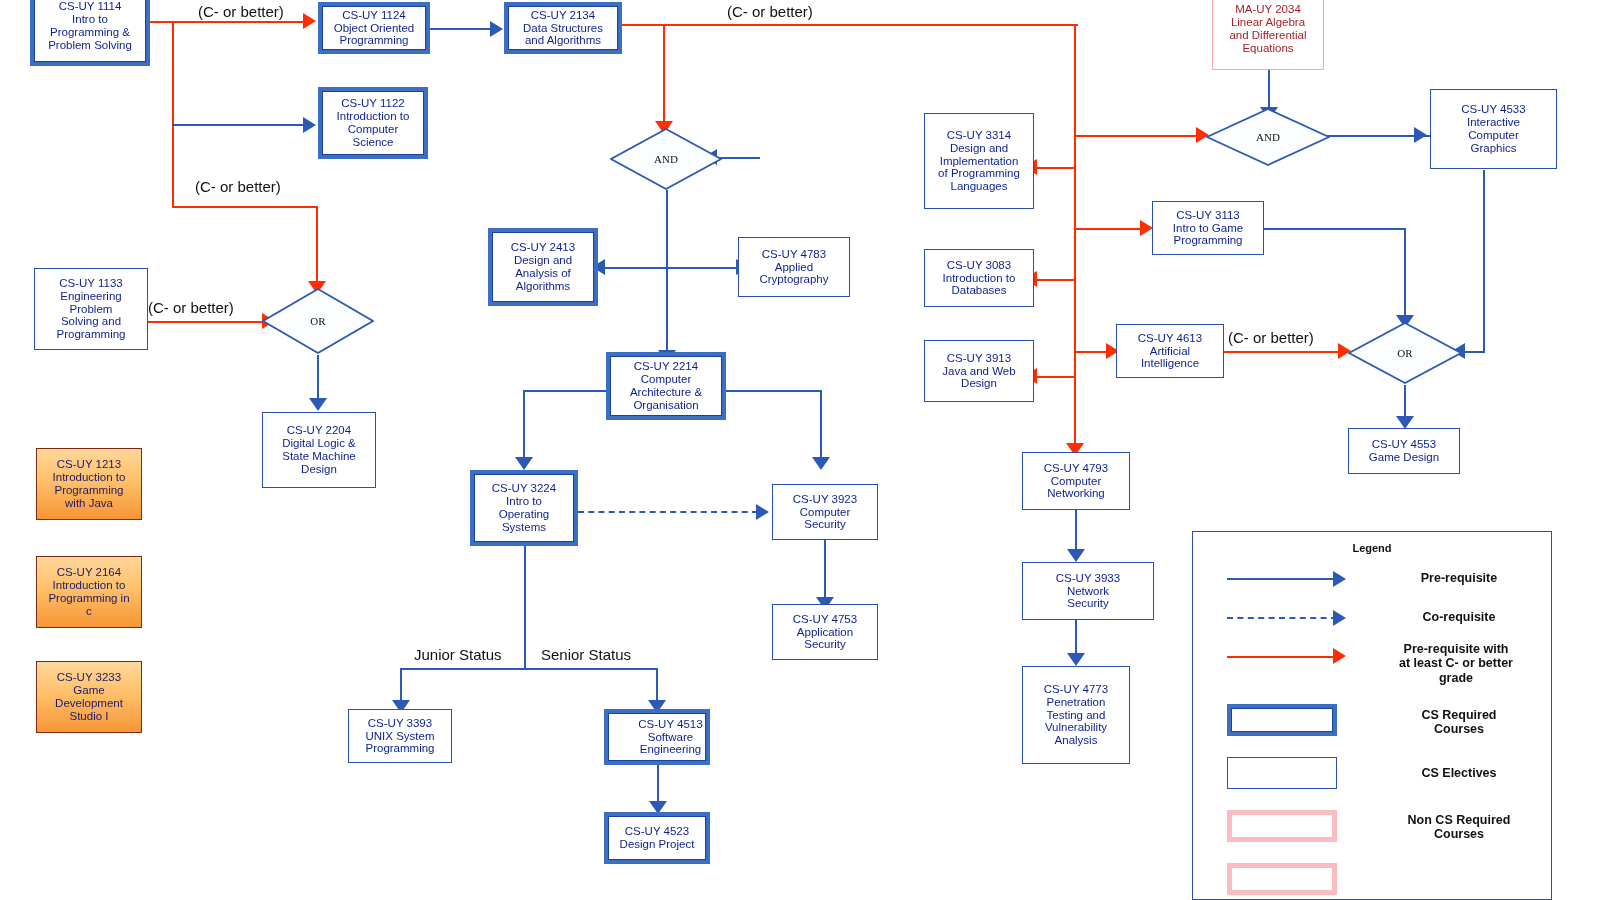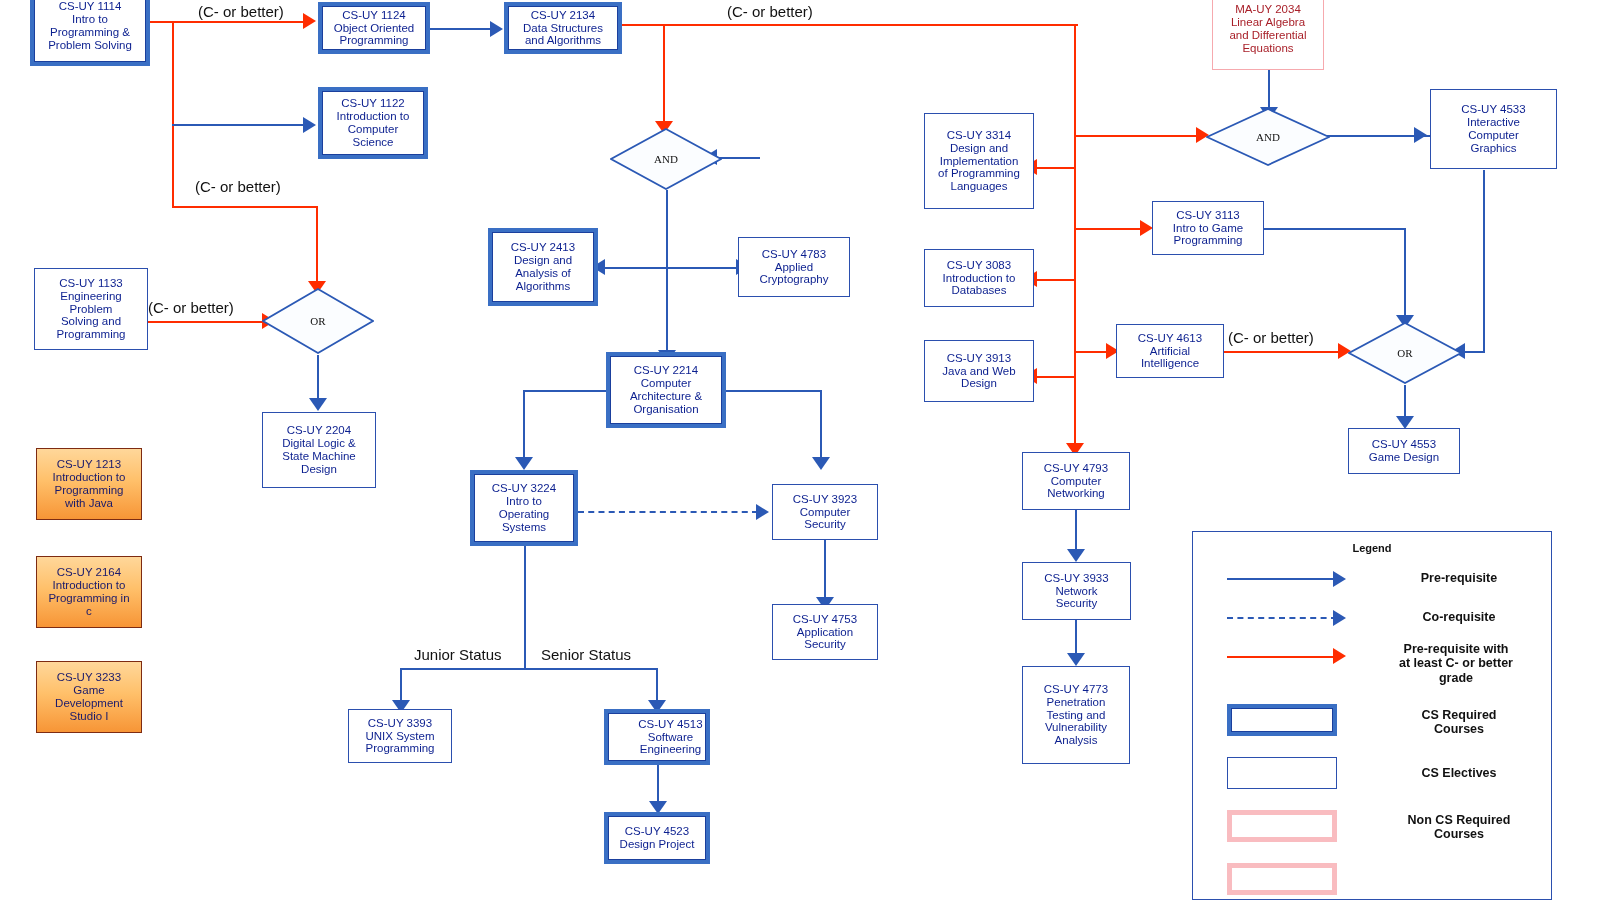--- a/index.html
+++ b/index.html
@@ -252,21 +252,21 @@
       <span class="lbl">CS-UY 2413
 Design and
 Analysis of
 Algorithms</span>
     </div>
   <div class="node n-elective" style="left:738px;top:237px;width:112px;height:60px;">
       <span class="lbl">CS-UY 4783
 Applied
 Cryptography</span>
     </div>
-  <div class="node n-required" style="left:606px;top:352px;width:120px;height:76px;">
+  <div class="node n-required" style="left:606px;top:352px;width:120px;height:68px;">
       <span class="lbl">CS-UY 2214
 Computer
 Architecture &amp;
 Organisation</span>
     </div>
   <div class="node n-required" style="left:470px;top:470px;width:108px;height:76px;">
       <span class="lbl">CS-UY 3224
 Intro to
 Operating
 Systems</span>
@@ -322,21 +322,21 @@
       <span class="lbl">CS-UY 4613
 Artificial
 Intelligence</span>
     </div>
 
   <div class="node n-elective" style="left:1022px;top:452px;width:108px;height:58px;">
       <span class="lbl">CS-UY 4793
 Computer
 Networking</span>
     </div>
-  <div class="node n-elective" style="left:1022px;top:562px;width:109px;height:58px;">
+  <div class="node n-elective" style="left:1022px;top:562px;width:132px;height:58px;">
       <span class="lbl">CS-UY 3933
 Network
 Security</span>
     </div>
   <div class="node n-elective" style="left:1022px;top:666px;width:108px;height:98px;">
       <span class="lbl">CS-UY 4773
 Penetration
 Testing and
 Vulnerability
 Analysis</span>

